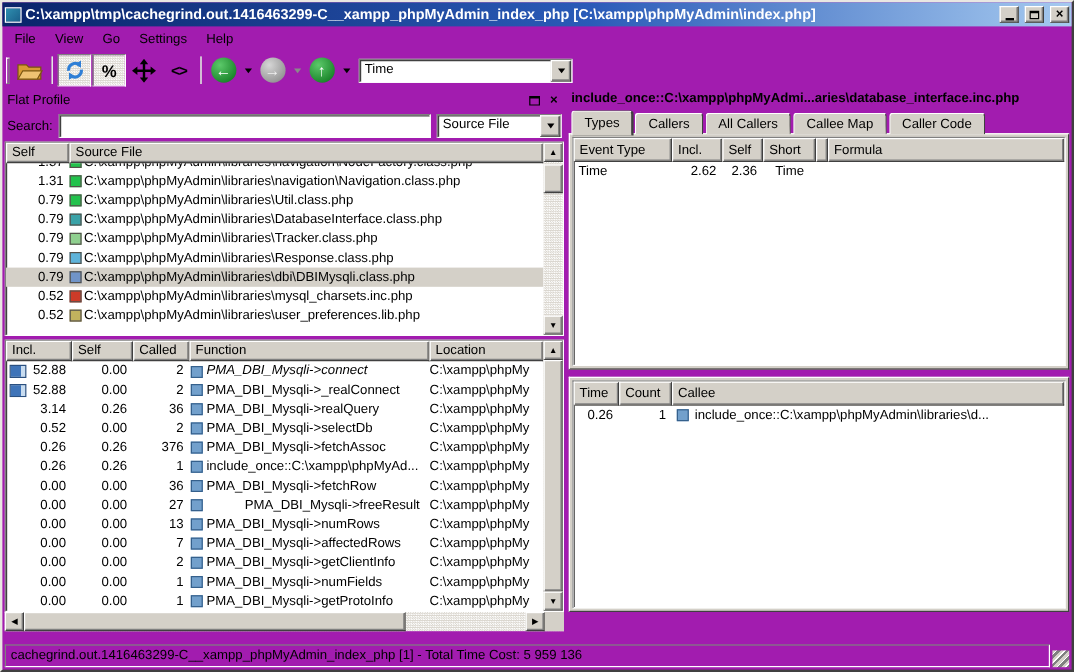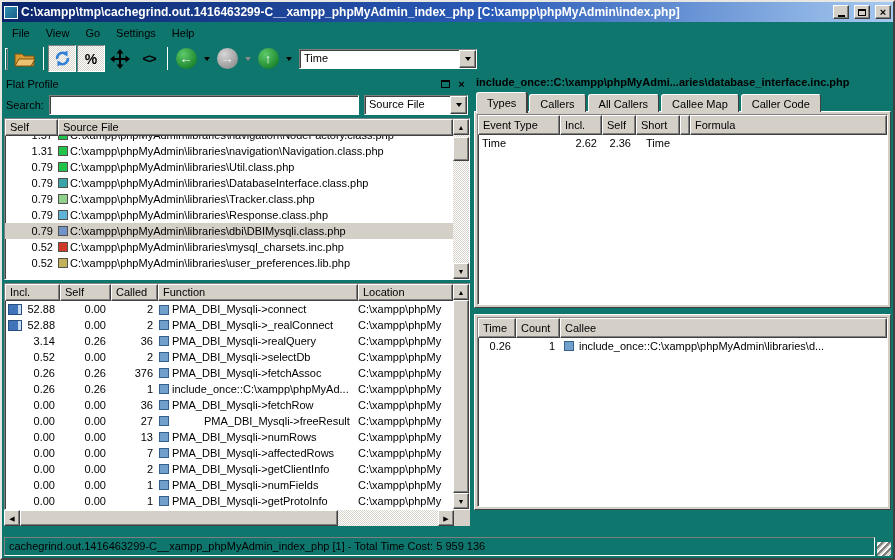--- a/index.html
+++ b/index.html
@@ -1,19 +1,19 @@
 <!DOCTYPE html>
 <html><head>
 <meta charset="utf-8">
 <style>
   * { box-sizing: border-box; margin: 0; padding: 0; }
   html,body { width:895px; height:560px; overflow:hidden; }
   body { font-family:"Liberation Sans",sans-serif; font-size:11px; color:#000; background:#d4d0c8; }
 
-  .win { width:895px; height:560px; background:#0f766e; border:2px solid;
+  .win { width:895px; height:560px; background:#a21caf; border:2px solid;
          border-color:#e9e7e2 #404040 #404040 #e9e7e2; display:flex; flex-direction:column; }
 
   
   .titlebar { height:20px; background:linear-gradient(90deg,#0a246a 0%,#2a5bb8 55%,#a6caf0 100%);
               display:flex; align-items:center; padding:0 2px; gap:3px; flex:0 0 auto; }
   .appicon { width:14px; height:13px; background:linear-gradient(135deg,#2f8fb0,#1a5f8a); border:1px solid #fff; flex:0 0 auto; }
   .title-text { color:#fff; font-weight:bold; font-size:12px; flex:1; white-space:nowrap; overflow:hidden; }
   .win-btn { width:16px; height:14px; background:#d4d0c8; border:1px solid; border-color:#fff #404040 #404040 #fff;
              box-shadow:inset -1px -1px 0 #808080; display:flex; align-items:center; justify-content:center;
              font-size:9px; font-weight:bold; margin-left:2px; }
@@ -315,21 +315,21 @@
               <div class="th" style="flex: 1 1 0%; min-width: 0px;">Location</div>
             </div>
           <div id="fn-rows">
               <div class="tr">
                 <div class="cell" style="width: 55px; display: flex; align-items: center;">
                   <div class="incl-bar"></div>
                   <div class="num" style="flex: 1 1 0%;">52.88</div>
                 </div>
                 <div class="num" style="width: 51px;">0.00</div>
                 <div class="num" style="width: 47px;">2</div>
-                <div class="cell" style="width: 200px; display: flex; align-items: flex-end;">
+                <div class="cell" style="width: 200px; display: flex; align-items: flex-end; font-style: italic;">
                   <div class="fn-sq"></div>
                   <div class="cell" style="flex: 1 1 0%; min-width: 0px;">PMA_DBI_Mysqli-&gt;connect</div>
                 </div>
                 <div class="cell" style="flex: 1 1 0%; min-width: 0px;">C:\xampp\phpMy</div>
               </div>
               <div class="tr">
                 <div class="cell" style="width: 55px; display: flex; align-items: center;">
                   <div class="incl-bar"></div>
                   <div class="num" style="flex: 1 1 0%;">52.88</div>
                 </div>

